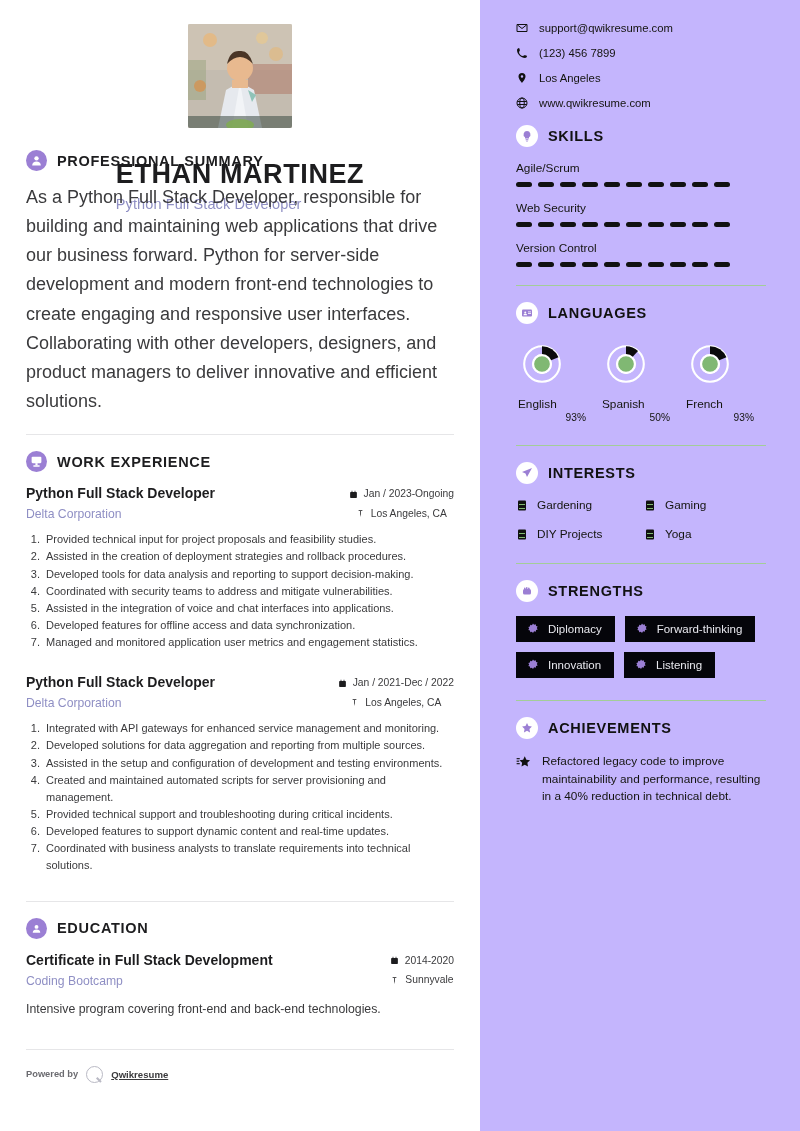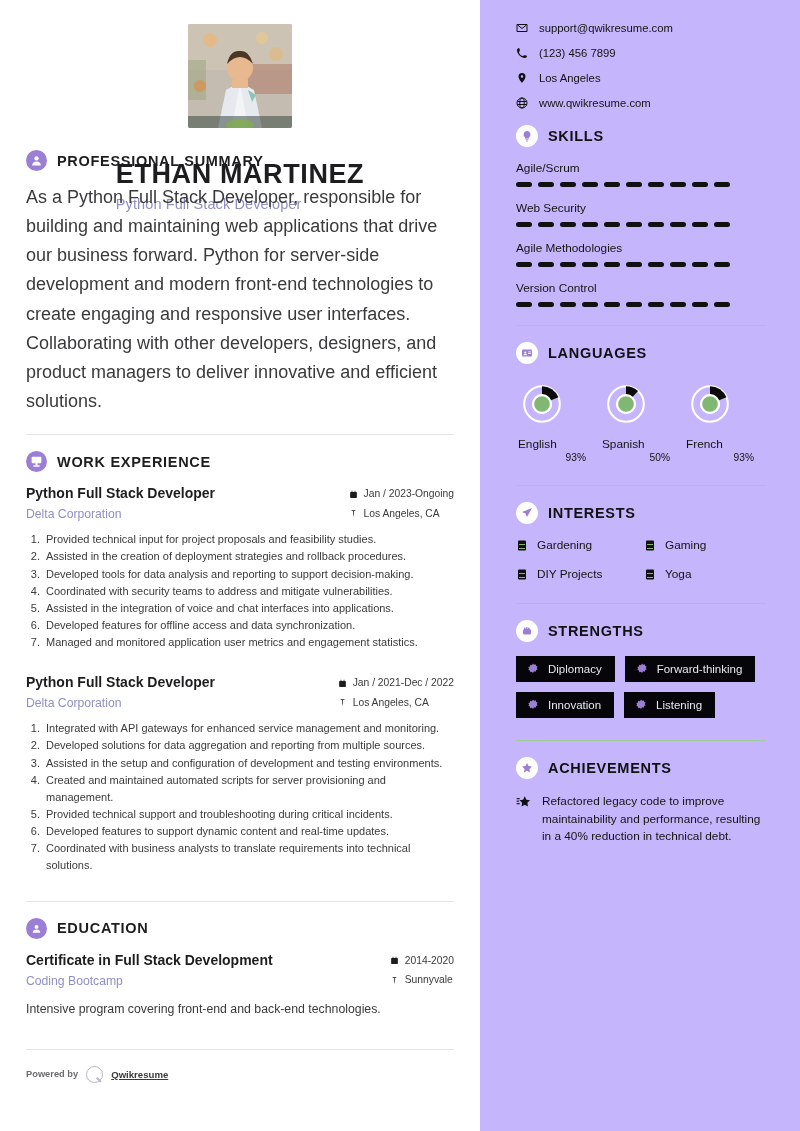--- a/index.html
+++ b/index.html
@@ -31,21 +31,21 @@
   .summary { font-size: 18px; line-height: 1.62; color:#3a3a3c; }
 
   .divider { height:1px; background:#e6e6e8; margin: 18px 0 16px 0; }
 
   .job { margin-bottom: 4px; }
   .job-top { display:flex; justify-content:space-between; align-items:flex-start; }
   .job-left { flex:1 1 auto; min-width:0; }
   .job-title { font-size: 14px; font-weight:600; color:#1d1d1f; line-height:1.35; }
   .job-org { font-size: 12.2px; color:#8f8fc4; margin-top: 4px; }
   .job-meta { flex:0 0 auto; text-align:right; padding-top:2px; }
-  .meta-row { display:flex; align-items:center; justify-content:flex-start; gap:6px; font-size:10.3px; color:#3a3a3c; line-height:1.6; white-space:nowrap; }
+  .meta-row { display:flex; align-items:center; justify-content:center; gap:6px; font-size:10.3px; color:#3a3a3c; line-height:1.6; white-space:nowrap; }
   .meta-row + .meta-row { margin-top:3px; }
   .meta-row svg { width:9px; height:9px; fill:#1d1d1f; flex:0 0 9px; }
 
   ol.duties { margin: 9px 0 0 17px; padding:0; }
   ol.duties li { font-size: 11px; line-height:1.56; color:#3a3a3c; padding-left:3px; margin-bottom:0px; }
 
   .edu-desc { font-size:12.3px; color:#3a3a3c; margin-top:11px; line-height:1.55; }
 
   .powered { display:flex; align-items:center; gap:8px; margin-top:14px; }
   .powered .pw-label { font-size:9.3px; color:#6b6b70; font-weight:700; }
@@ -337,35 +337,20 @@
             <i class="dash"></i>
             <i class="dash"></i>
             <i class="dash"></i>
             <i class="dash"></i>
             <i class="dash"></i>
             <i class="dash"></i>
             <i class="dash"></i>
         </div>
       </div>
       <div class="skill">
-        <div class="skill-name">Agile Methodologies</div>
-        <div class="dashes">
-          <i class="dash"></i>
-            <i class="dash"></i>
-            <i class="dash"></i>
-            <i class="dash"></i>
-            <i class="dash"></i>
-            <i class="dash"></i>
-            <i class="dash"></i>
-            <i class="dash"></i>
-            <i class="dash"></i>
-            <i class="dash"></i>
-        </div>
-      </div>
-      <div class="skill">
         <div class="skill-name">Version Control</div>
         <div class="dashes">
           <i class="dash"></i>
             <i class="dash"></i>
             <i class="dash"></i>
             <i class="dash"></i>
             <i class="dash"></i>
             <i class="dash"></i>
             <i class="dash"></i>
             <i class="dash"></i>

